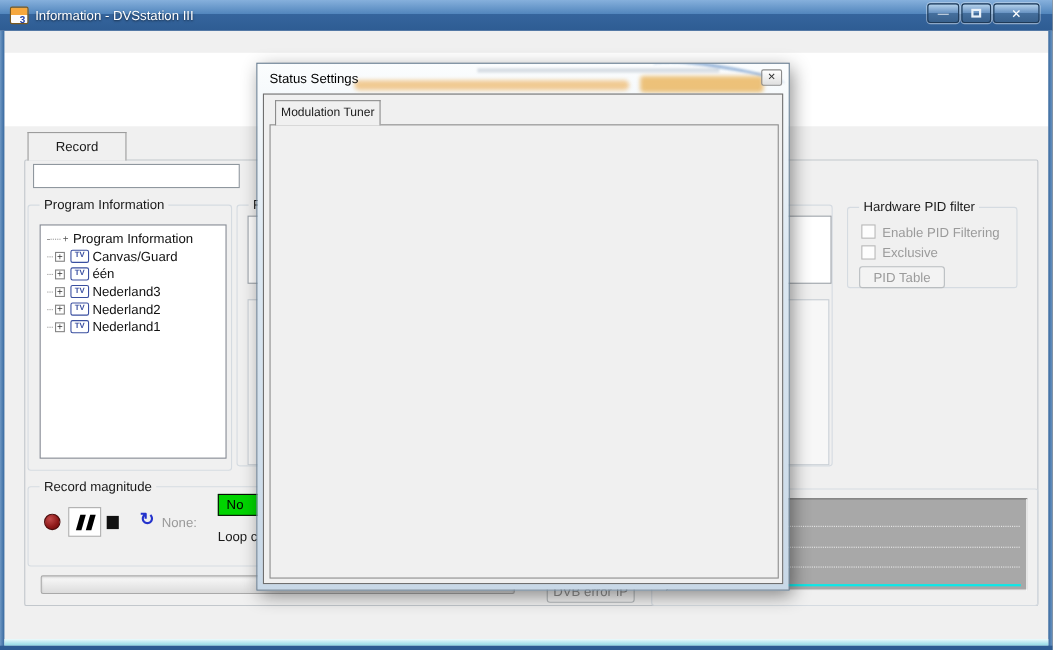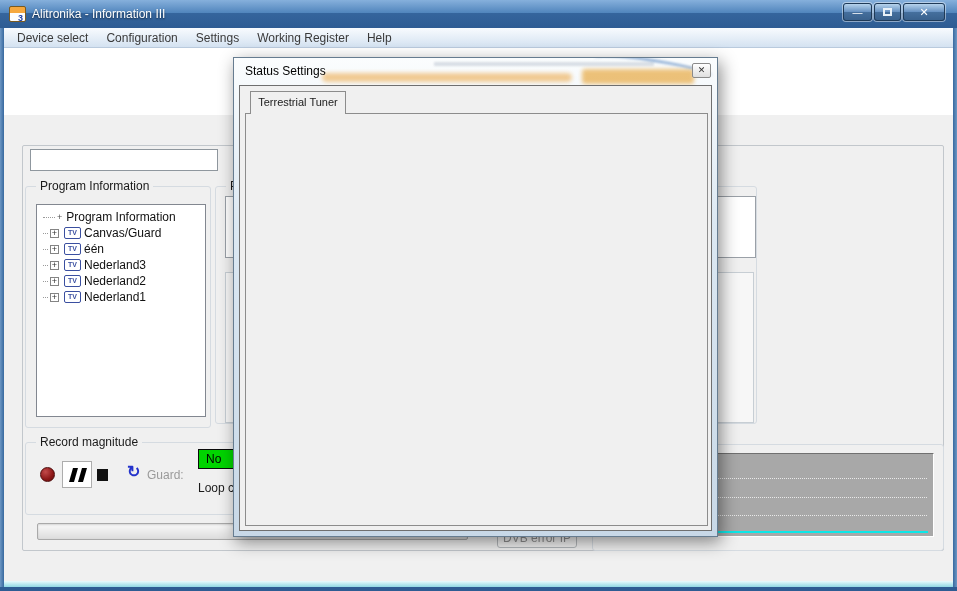--- a/index.html
+++ b/index.html
@@ -150,46 +150,40 @@
   .q-check { position:absolute; left:12px; top:62px; width:13px; height:13px; background:#f6fbfe;
     border:1px solid #5e87a8; color:#2f6fa0; font-size:11px; line-height:11px; text-align:center; }
 </style>
 </head>
 <body>
 
 <div id="app">
 
   <div class="abs titlebar">
     <div class="abs app-icon">3</div>
-    <div class="abs win-title">Alitronika - Information III</div>
+    <div class="abs win-title">Information - DVSstation III</div>
     <div class="abs winbtns">
       <div class="winbtn min">—</div>
       <div class="winbtn max">
           <span class="max-glyph"></span>
         </div>
       <div class="winbtn close">✕</div>
     </div>
   </div>
 
-  <div class="abs menubar">
-      <span class="menu-item">Device select</span>
-      <span class="menu-item">Configuration</span>
-      <span class="menu-item">Settings</span>
-      <span class="menu-item">Working Register</span>
-      <span class="menu-item">Help</span>
-    </div>
 
   <div class="abs topstrip"></div>
   <div class="abs client"></div>
   <div class="abs border-l"></div>
   <div class="abs border-r"></div>
   <div class="abs glow-b"></div>
   <div class="abs border-b"></div>
 
   <div class="abs page-frame"></div>
+  <div class="abs main-tab">Record</div>
   <div class="abs empty-box"></div>
 
   <div class="grp grp-proginfo">
     <span class="grp-title">Program Information</span>
   </div>
   <div class="abs tree-box">
     <div class="tree-row">
       <span class="t-dots"></span>
       <span class="t-plus">+</span>
       <span class="t-label">Program Information</span>
@@ -241,46 +235,54 @@
   <div class="grp grp-reccontrols">
     <span class="grp-title">Record magnitude</span>
   </div>
   <div class="abs rec-circle"></div>
   <div class="abs pause-btn">
     <span class="pause-bar" style="left:8px"></span>
     <span class="pause-bar" style="left:17px"></span>
   </div>
   <div class="abs stop-sq"></div>
   <div class="abs loop-ico">↻</div>
-  <div class="abs loop-lbl">Guard:</div>
+  <div class="abs loop-lbl">None:</div>
   <div class="abs green-status">No</div>
   <div class="abs loopcount-lbl">Loop count:</div>
   <div class="abs progressbar"></div>
 
+  <div class="grp grp-pid">
+    <span class="grp-title">Hardware PID filter</span>
+    <span class="cb" style="left:12px; top:15px;"></span>
+    <span class="cb-lbl" style="left:31px; top:15px;">Enable PID Filtering</span>
+    <span class="cb" style="left:12px; top:34px;"></span>
+    <span class="cb-lbl" style="left:31px; top:34px;">Exclusive</span>
+    <span class="pid-btn">PID Table</span>
+  </div>
 
   <div class="grp grp-bitrate"></div>
   <div class="abs gray-panel">
     <span class="dotline" style="top:24px"></span>
     <span class="dotline" style="top:43px"></span>
     <span class="dotline" style="top:61px"></span>
     <span class="cyan-line"></span>
   </div>
   <div class="abs dvb-btn">DVB error IP</div>
 
   <div class="abs dialog">
     <div class="abs dlg-title">
       <span class="wm wm1"></span>
       <span class="wm wm2"></span>
       <span class="wm wm3"></span>
       <span class="wm wm4"></span>
       <span class="dlg-title-text">Status Settings</span>
       <span class="dlg-close">✕</span>
     </div>
     <div class="dlg-content">
-      <div class="abs dlg-tab">Terrestrial Tuner</div>
+      <div class="abs dlg-tab">Modulation Tuner</div>
       <div class="abs dlg-page"></div>
 
       <div class="grp-d grp-settings">
         <span class="grp-title">Settings</span>
         <span class="lbl" style="left:7px; top:12px;">Frequency</span>
         <span class="lbl" style="left:74px; top:12px;">[Mhz]</span>
         <span class="inp freq-inp">500</span>
         <span class="apply-btn">Apply</span>
         <span class="lbl" style="left:7px; top:41px;">Bandwidth</span>
         <span class="combo">

